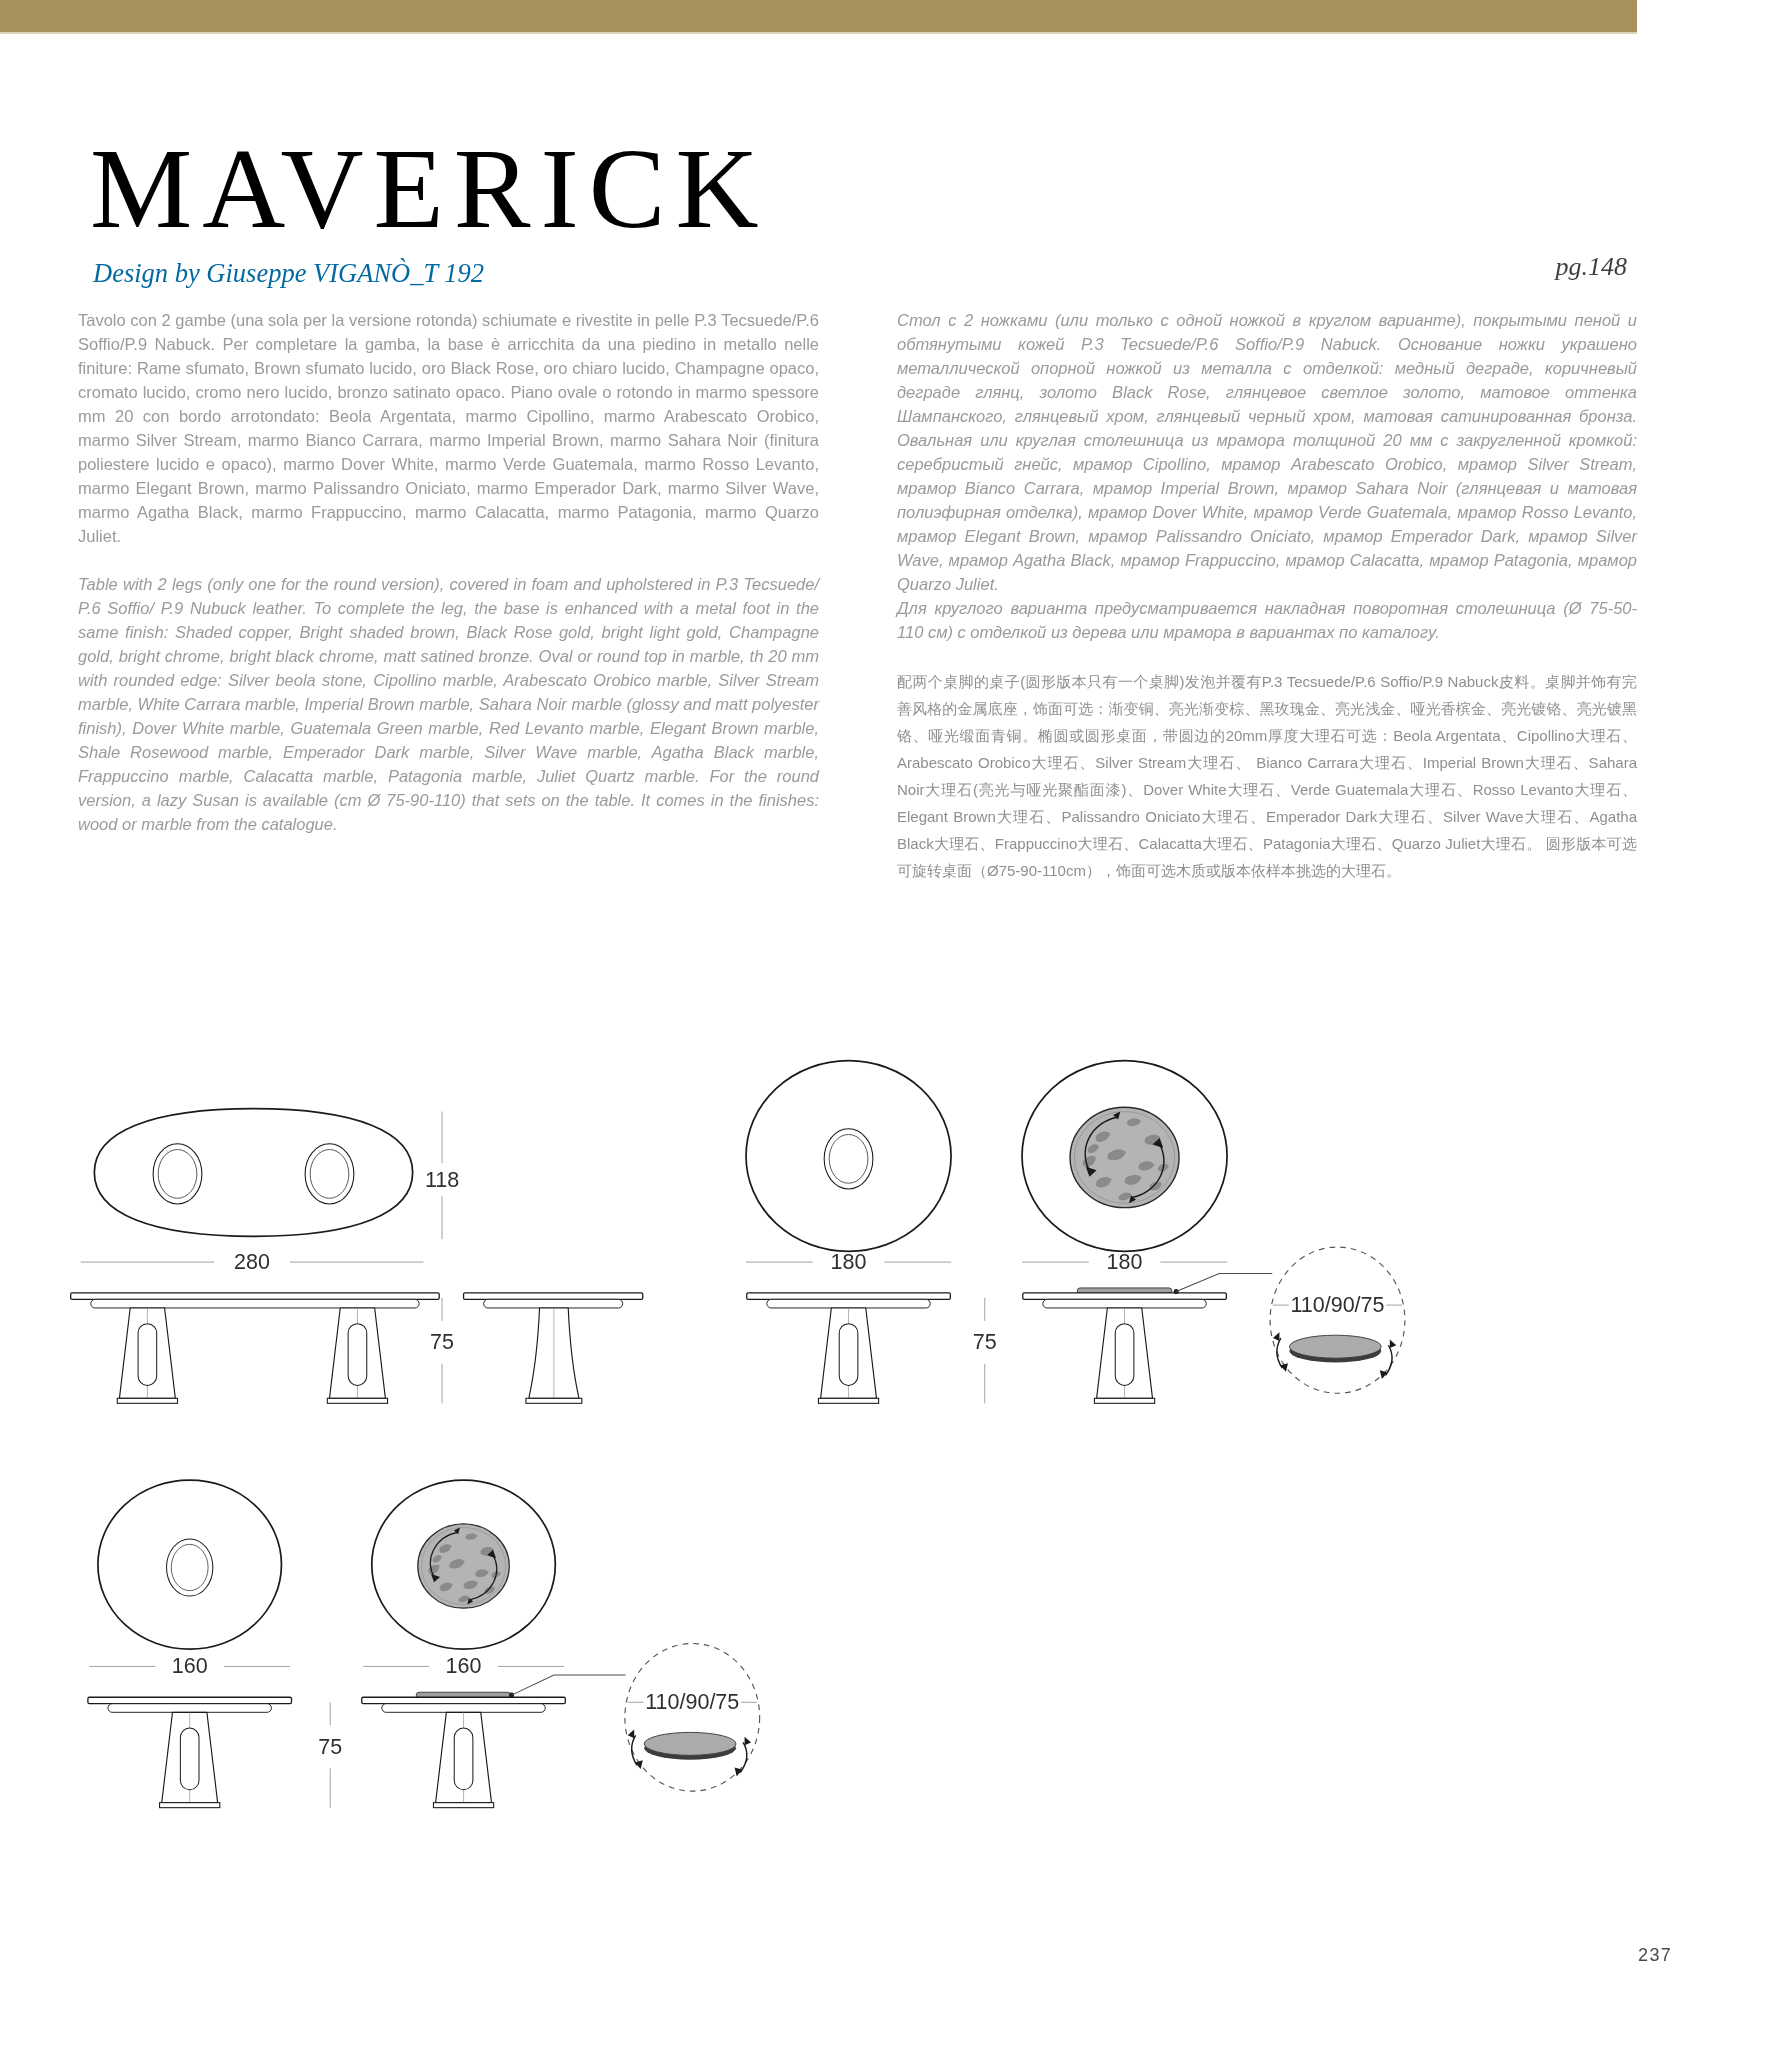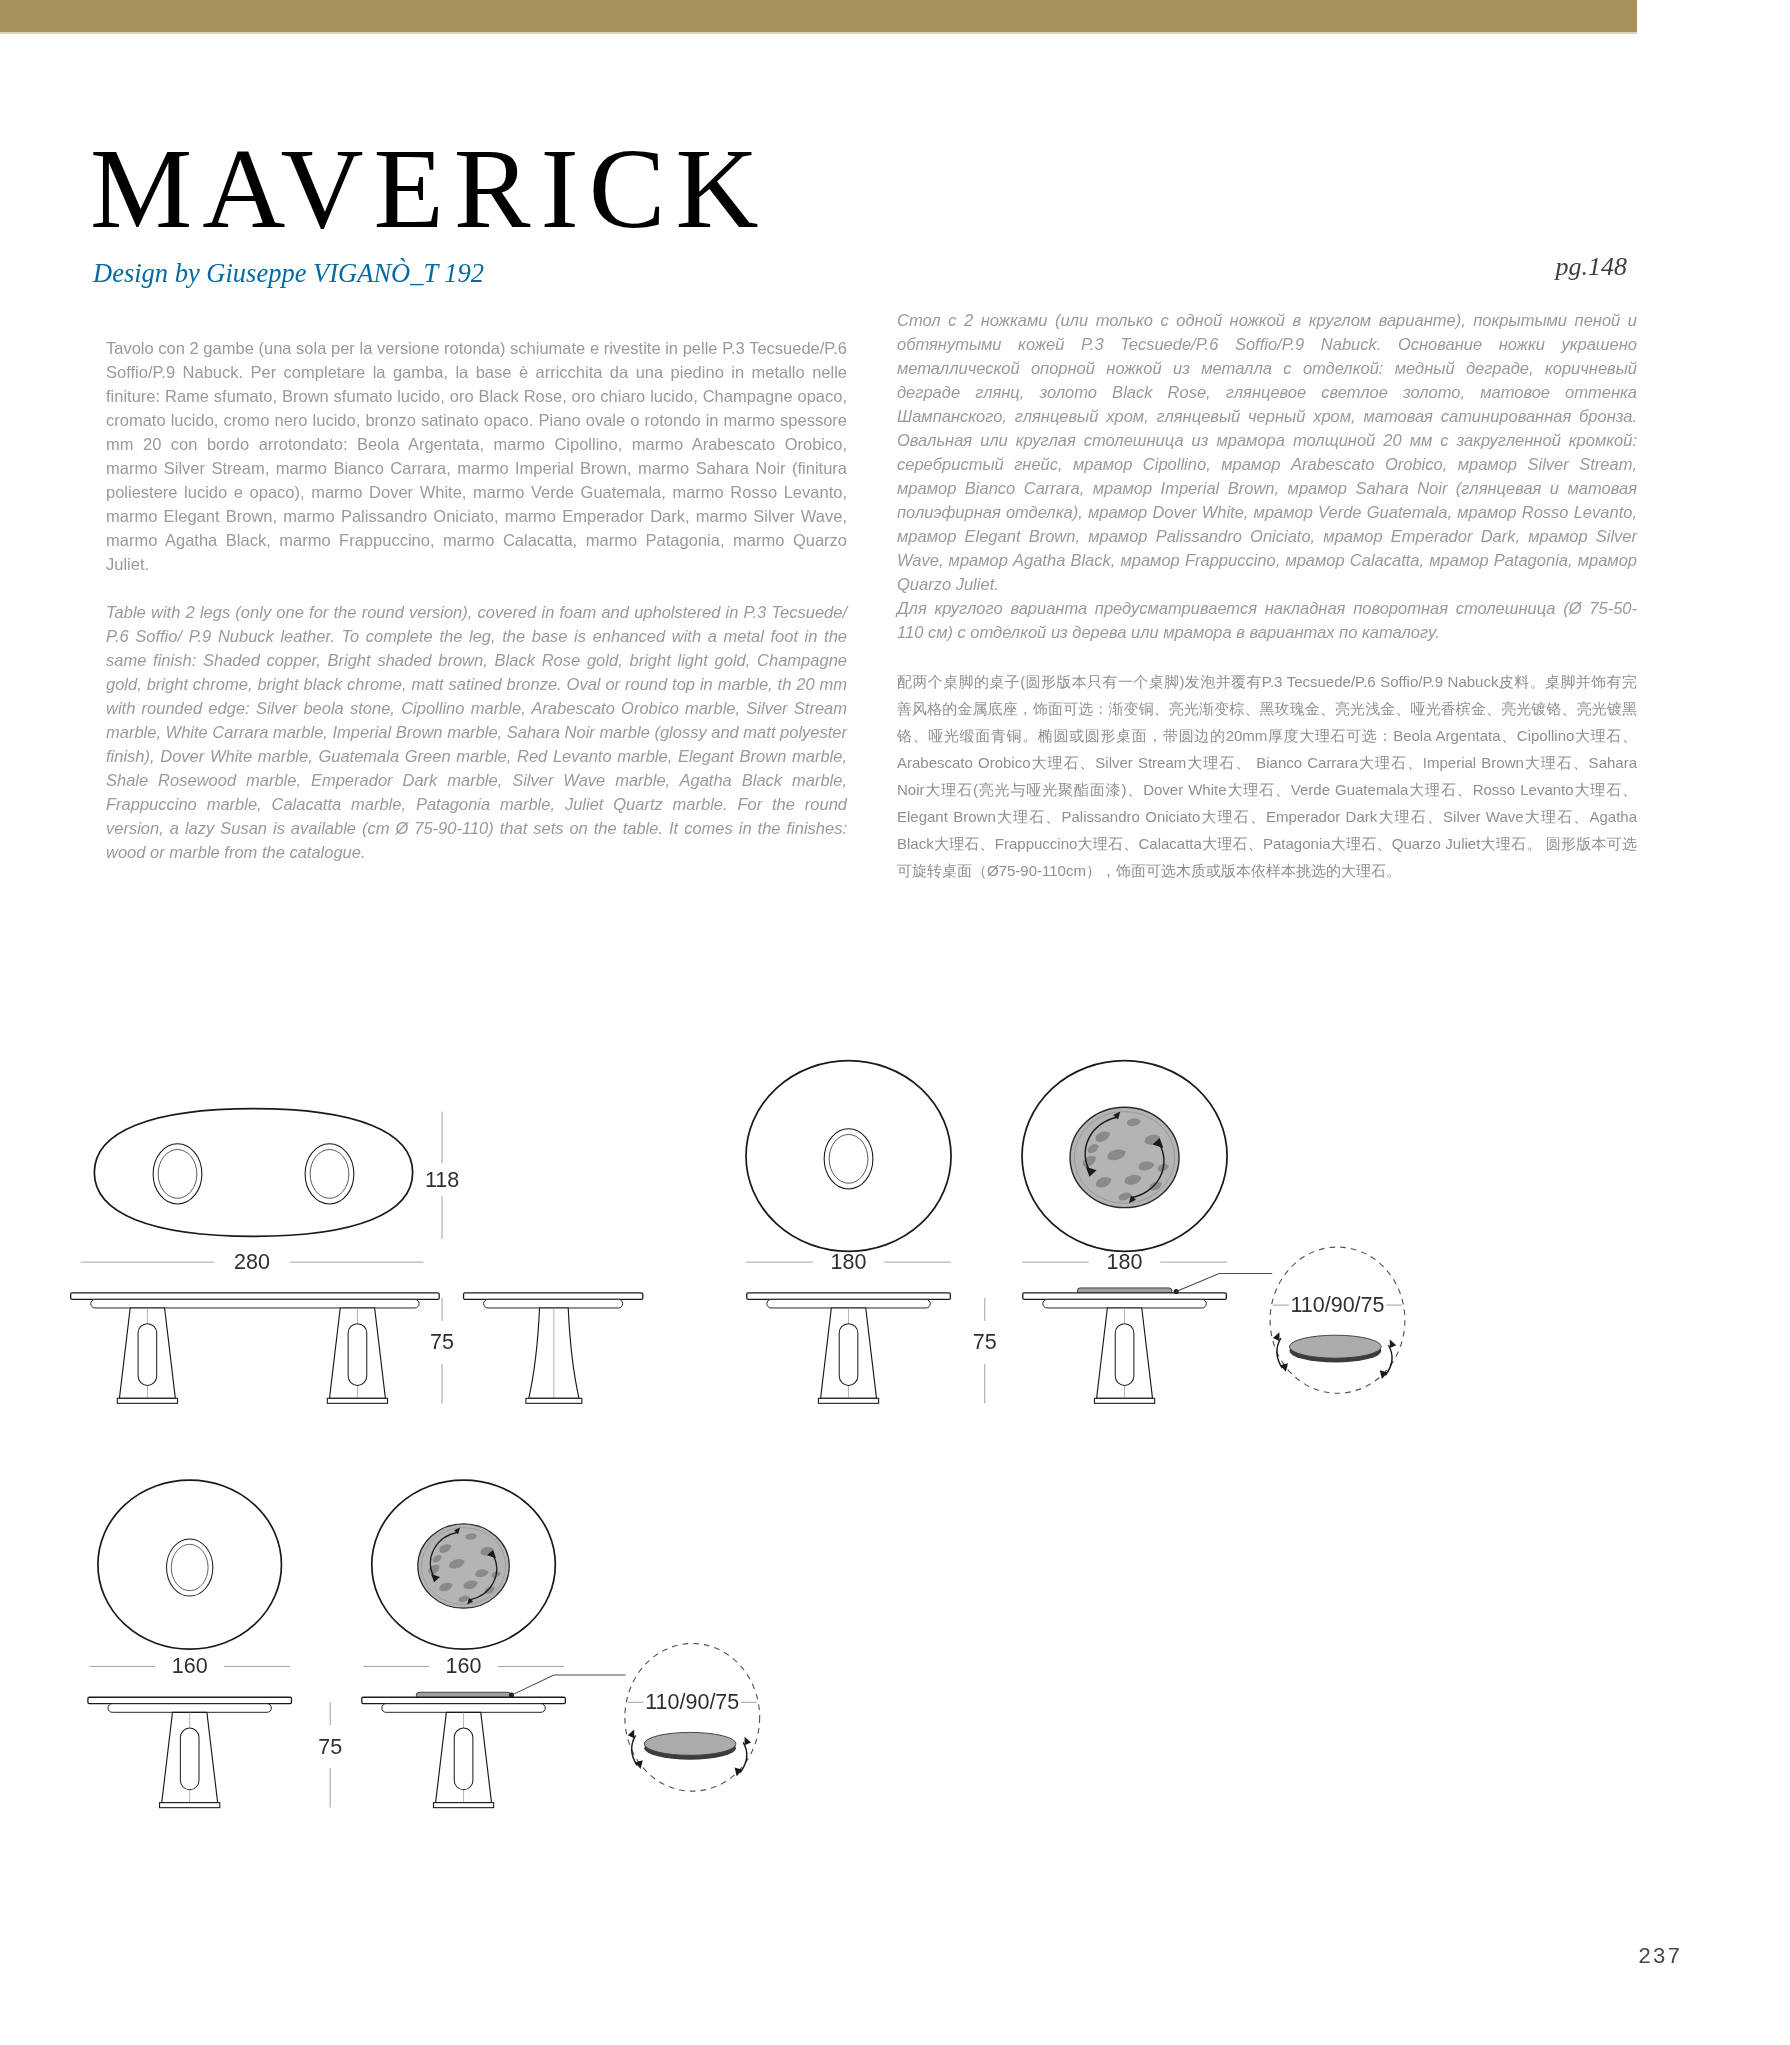--- a/index.html
+++ b/index.html
@@ -8,31 +8,31 @@
   .top-bar{position:absolute;left:0;top:0;width:1637px;height:32px;background:#a6915c;border-bottom:2.9px solid #ddd5ba;}
 
   .page-title{position:absolute;left:90px;top:131px;font-family:"Liberation Serif",serif;font-weight:400;
     font-size:115px;line-height:1;letter-spacing:10px;color:#000000;}
   .page-subtitle{position:absolute;left:93px;top:258px;font-family:"Liberation Serif",serif;font-style:italic;
     font-size:26.5px;color:#0369a1;}
   .page-ref{position:absolute;right:164px;top:252px;font-family:"Liberation Serif",serif;font-style:italic;
     font-size:26px;color:#3f3f3f;}
 
   .col{position:absolute;top:308px;text-align:justify;color:#9a9a9a;font-size:16.5px;line-height:24px;}
-  .col-left{left:106px;width:741px;margin-top:28px;}
+  .col-left{left:78px;width:741px;}
   .col-right{left:897px;width:740px;}
   .col p{margin:0;}
   .italic{font-style:italic;}
   .gap{margin-top:24.4px !important;}
   .zh{font-size:15px;line-height:27px;color:#8f8f8f;text-align:justify;}
 
   .drawings{position:absolute;left:0;top:1004px;width:1791px;height:932px;}
 
-  .page-number{position:absolute;left:1638px;top:1945px;font-family:Liberation Mono, monospace;
-    font-size:22px;letter-spacing:1.4px;color:#4a4a4a;}
+  .page-number{position:absolute;left:1638px;top:1945px;font-family:Liberation Sans, sans-serif;
+    font-size:18px;letter-spacing:1.4px;color:#4a4a4a;}
 
   .dimtxt{font-family:"Liberation Sans",sans-serif;font-size:30px;fill:#2f2f2f;}
   .dimline{stroke:#9a9a9a;stroke-width:1.3;}
   .draw{stroke:#1a1a1a;fill:#ffffff;}
 </style>
 </head>
 <body>
 
 <div class="top-bar"></div>
 

